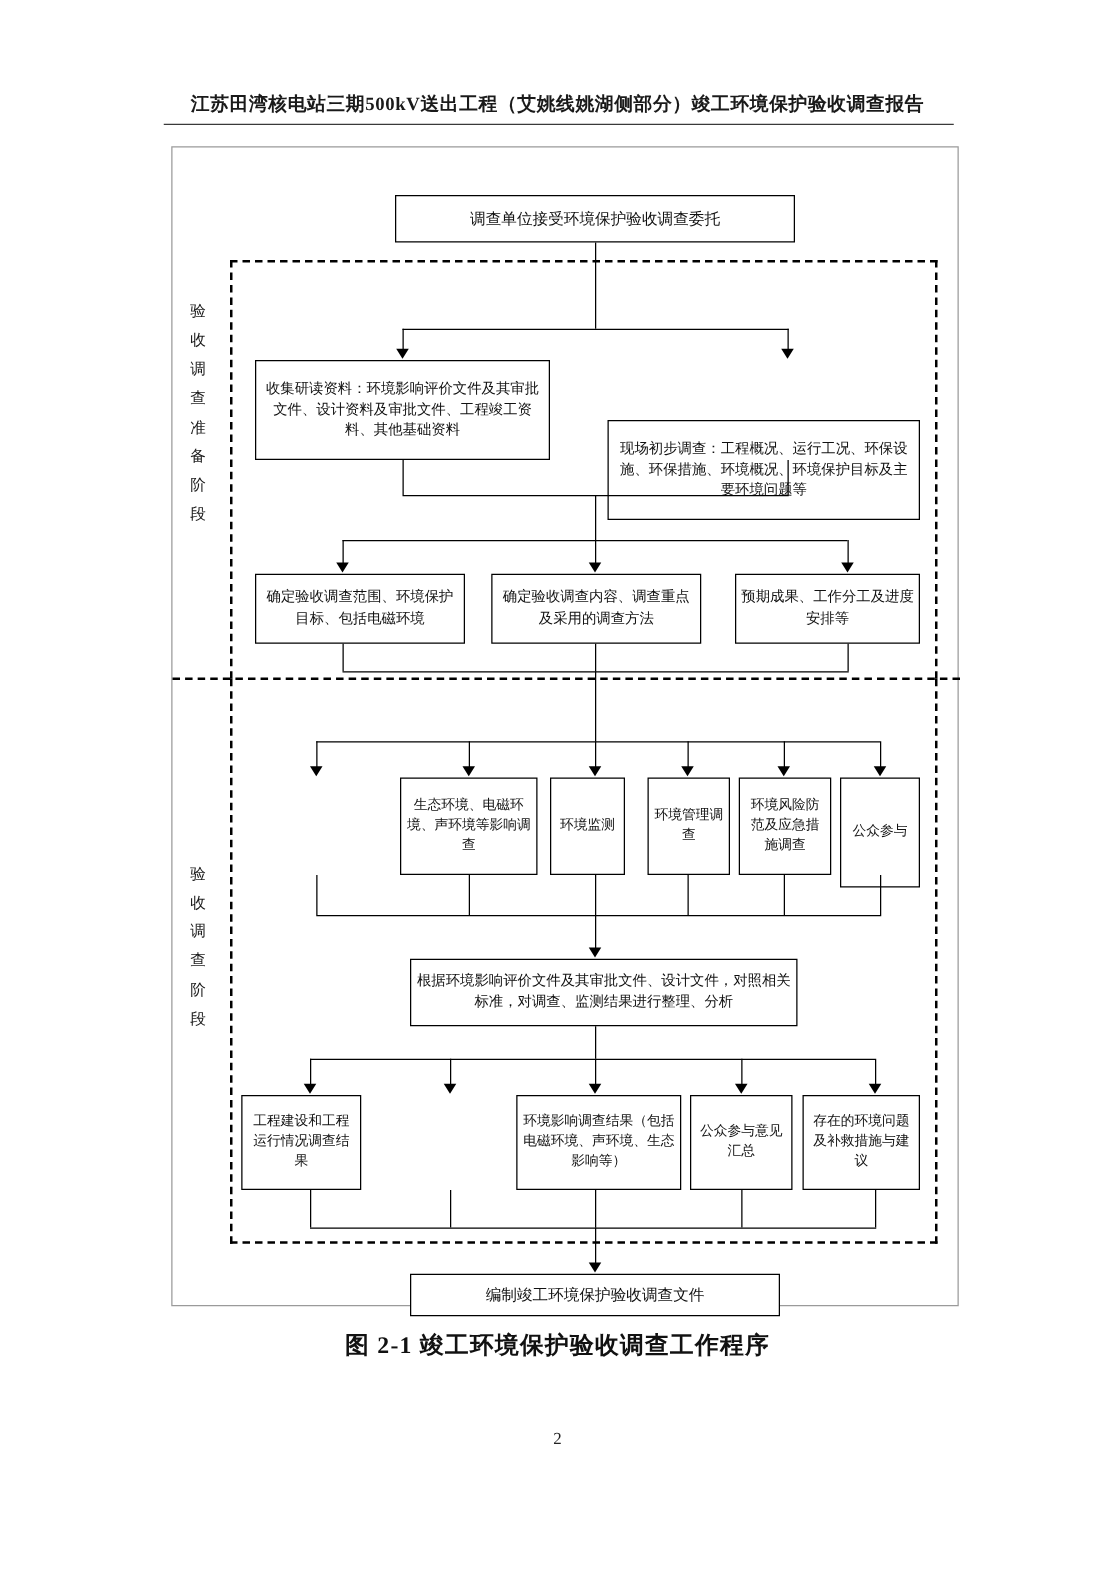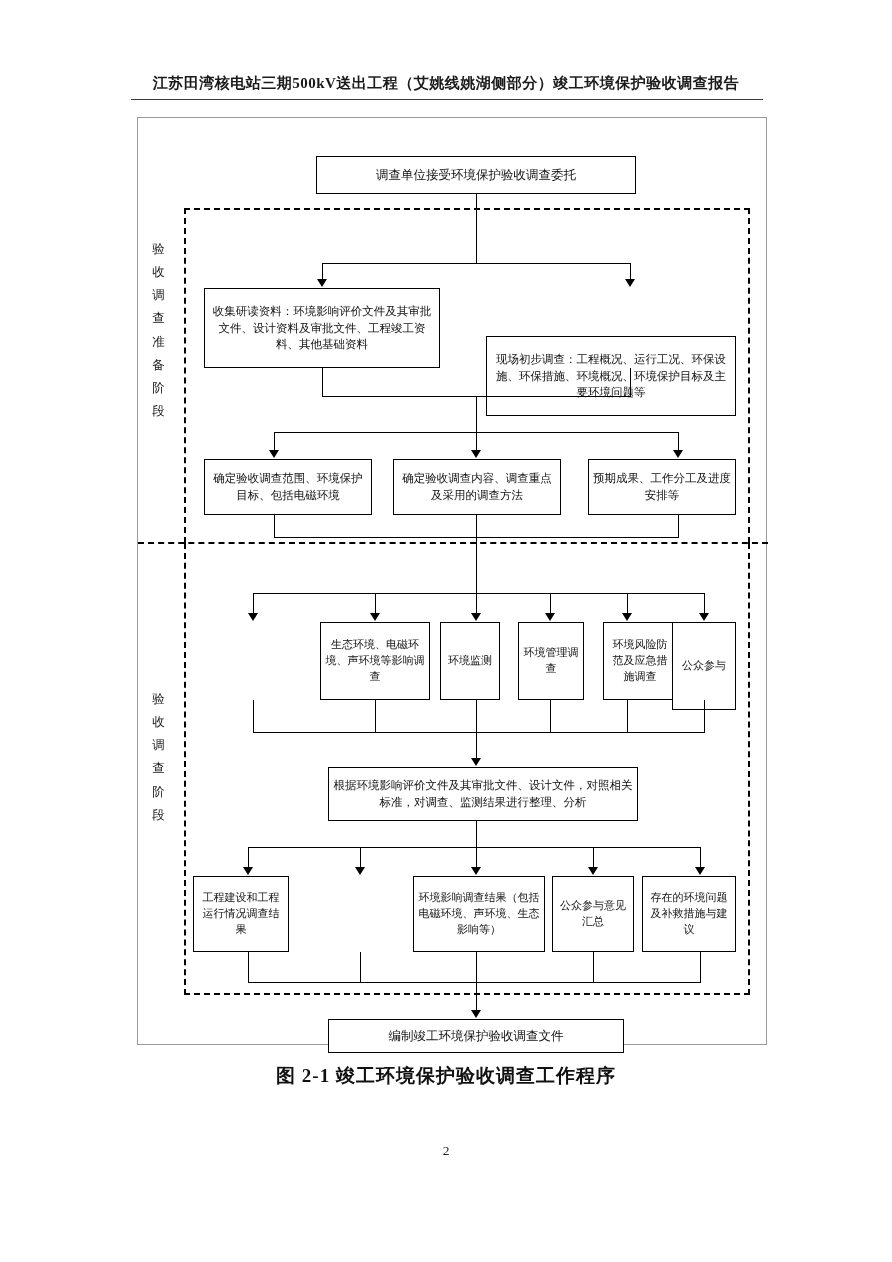--- a/index.html
+++ b/index.html
@@ -248,21 +248,21 @@
 
     <div class="node" style="left:182px; top:504px; width:110px; height:78px; font-size:11px;">
       <span class="node-text">生态环境、电磁环境、声环境等影响调查</span>
     </div>
     <div class="node" style="left:302px; top:504px; width:60px; height:78px; font-size:11px;">
       <span class="node-text">环境监测</span>
     </div>
     <div class="node" style="left:380px; top:504px; width:66px; height:78px; font-size:11px;">
       <span class="node-text">环境管理调查</span>
     </div>
-    <div class="node" style="left:465px; top:504px; width:74px; height:78px; font-size:11px;">
+    <div class="node" style="left:453px; top:504px; width:74px; height:78px; font-size:11px;">
       <span class="node-text">环境风险防范及应急措施调查</span>
     </div>
     <div class="node" style="left:534px; top:504px; width:64px; height:88px; font-size:11px;">
       <span class="node-text">公众参与</span>
     </div>
 
     <div class="vline" style="left:115px; top:582px; height:32px;"></div>
     <div class="vline" style="left:237px; top:582px; height:32px;"></div>
     <div class="vline" style="left:338px; top:582px; height:32px;"></div>
     <div class="vline" style="left:412px; top:582px; height:32px;"></div>

